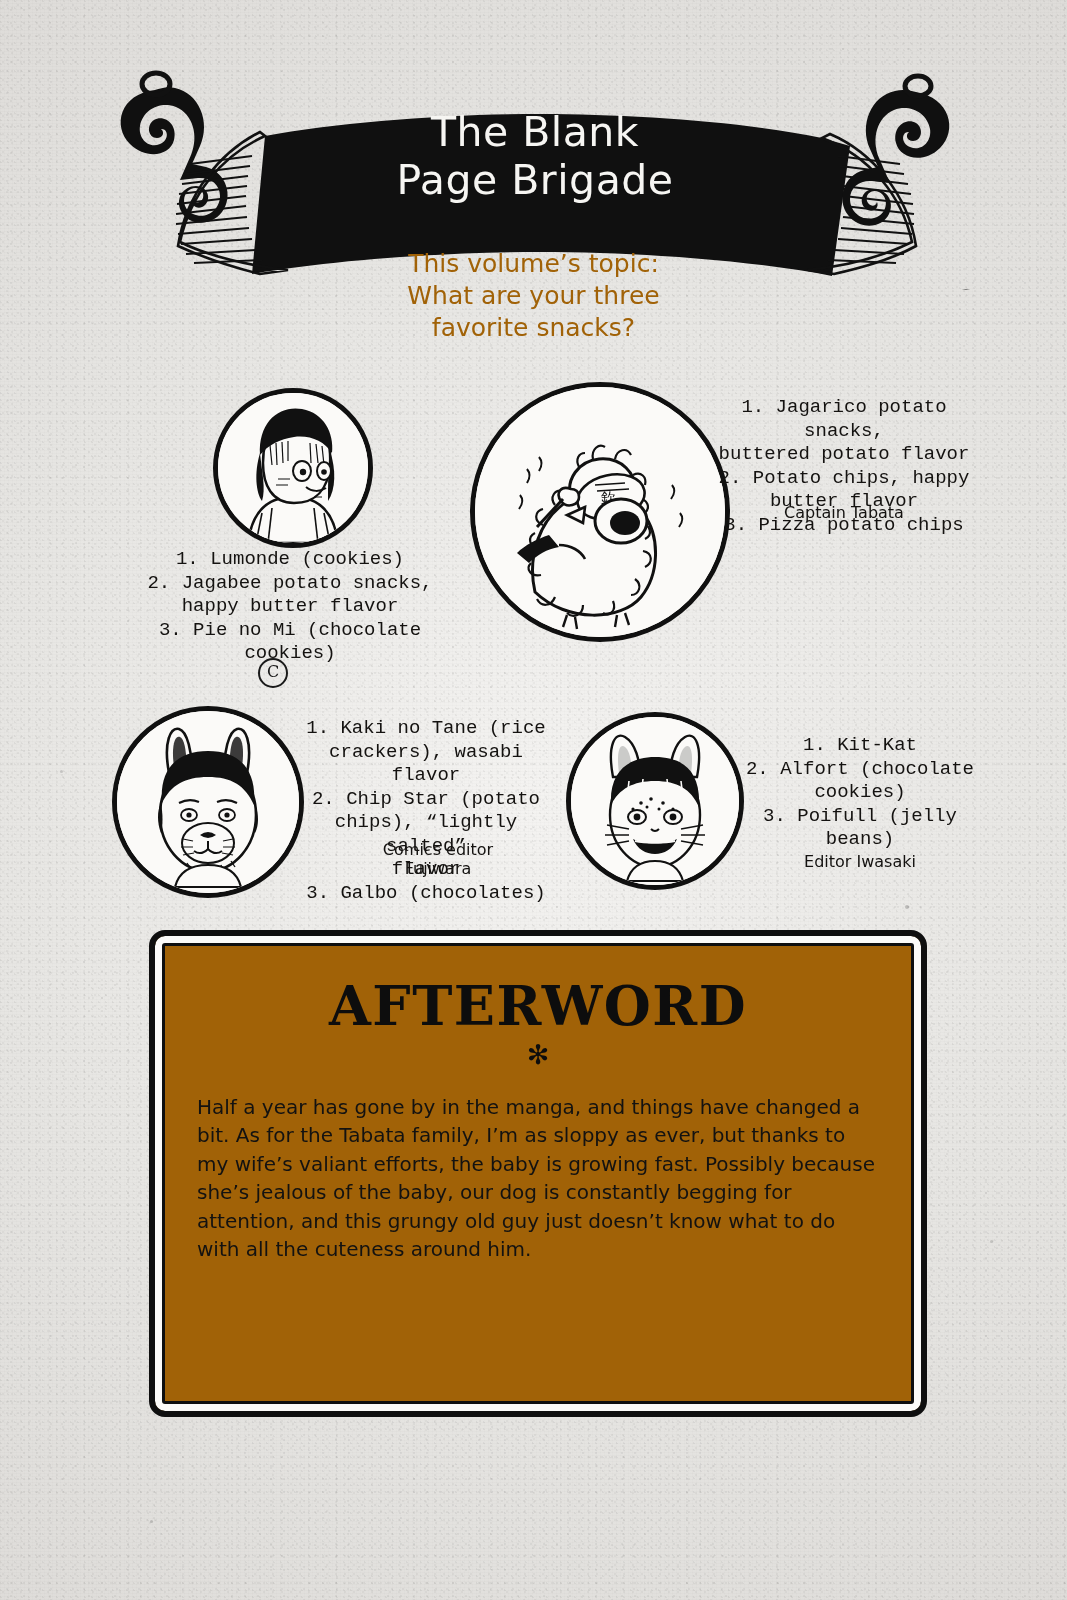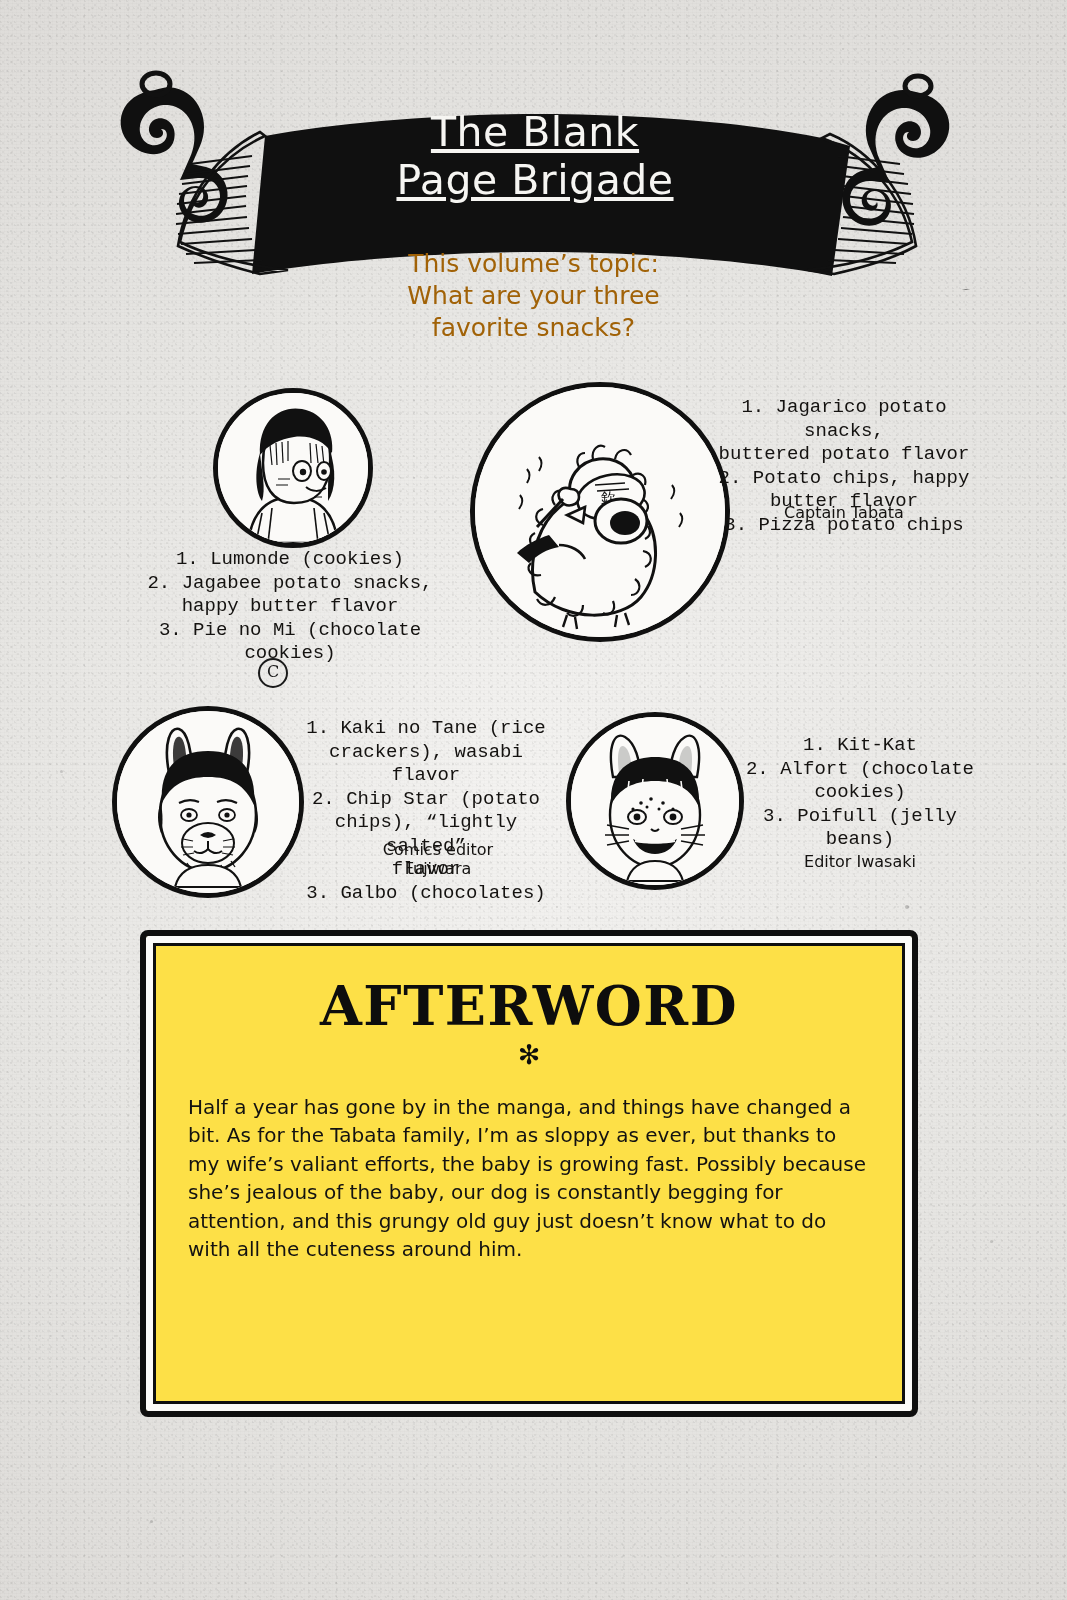--- a/index.html
+++ b/index.html
@@ -57,21 +57,20 @@
     position: absolute;
     left: 0; right: 0;
     top: 48px;
     text-align: center;
     color: #f6f5f2;
     font-size: 41px;
     line-height: 1.18;
     letter-spacing: .5px;
     white-space: pre-line;
     font-family: "DejaVu Sans", sans-serif;
-    text-decoration: underline;
   }
 
   .topic {
     position: absolute;
     left: 0; right: 0;
     top: 248px;
     text-align: center;
     font-size: 25px;
     line-height: 1.28;
     color: #a16207;
@@ -117,27 +116,27 @@
     font-size: 16px;
     line-height: 23px;
     text-align: center;
     color: #1a1a1a;
     font-family: "DejaVu Serif", serif;
   }
 
   
   .afterword {
     position: absolute;
-    left: 140px;
+    left: 149px;
     top: 930px;
     width: 766px;
     height: 475px;
-    background: #fde047;
+    background: #a16207;
     border: 6px solid #0f0f0f;
-    border-radius: 8px;
+    border-radius: 16px;
     box-shadow: inset 0 0 0 7px #fcfbf9, inset 0 0 0 10px #0f0f0f;
   }
   .afterword-title {
     margin: 38px 0 0 0;
     text-align: center;
     font-size: 54px;
     letter-spacing: 1.5px;
     font-family: "DejaVu Serif", serif;
     font-weight: bold;
     color: #0d0d0d;

